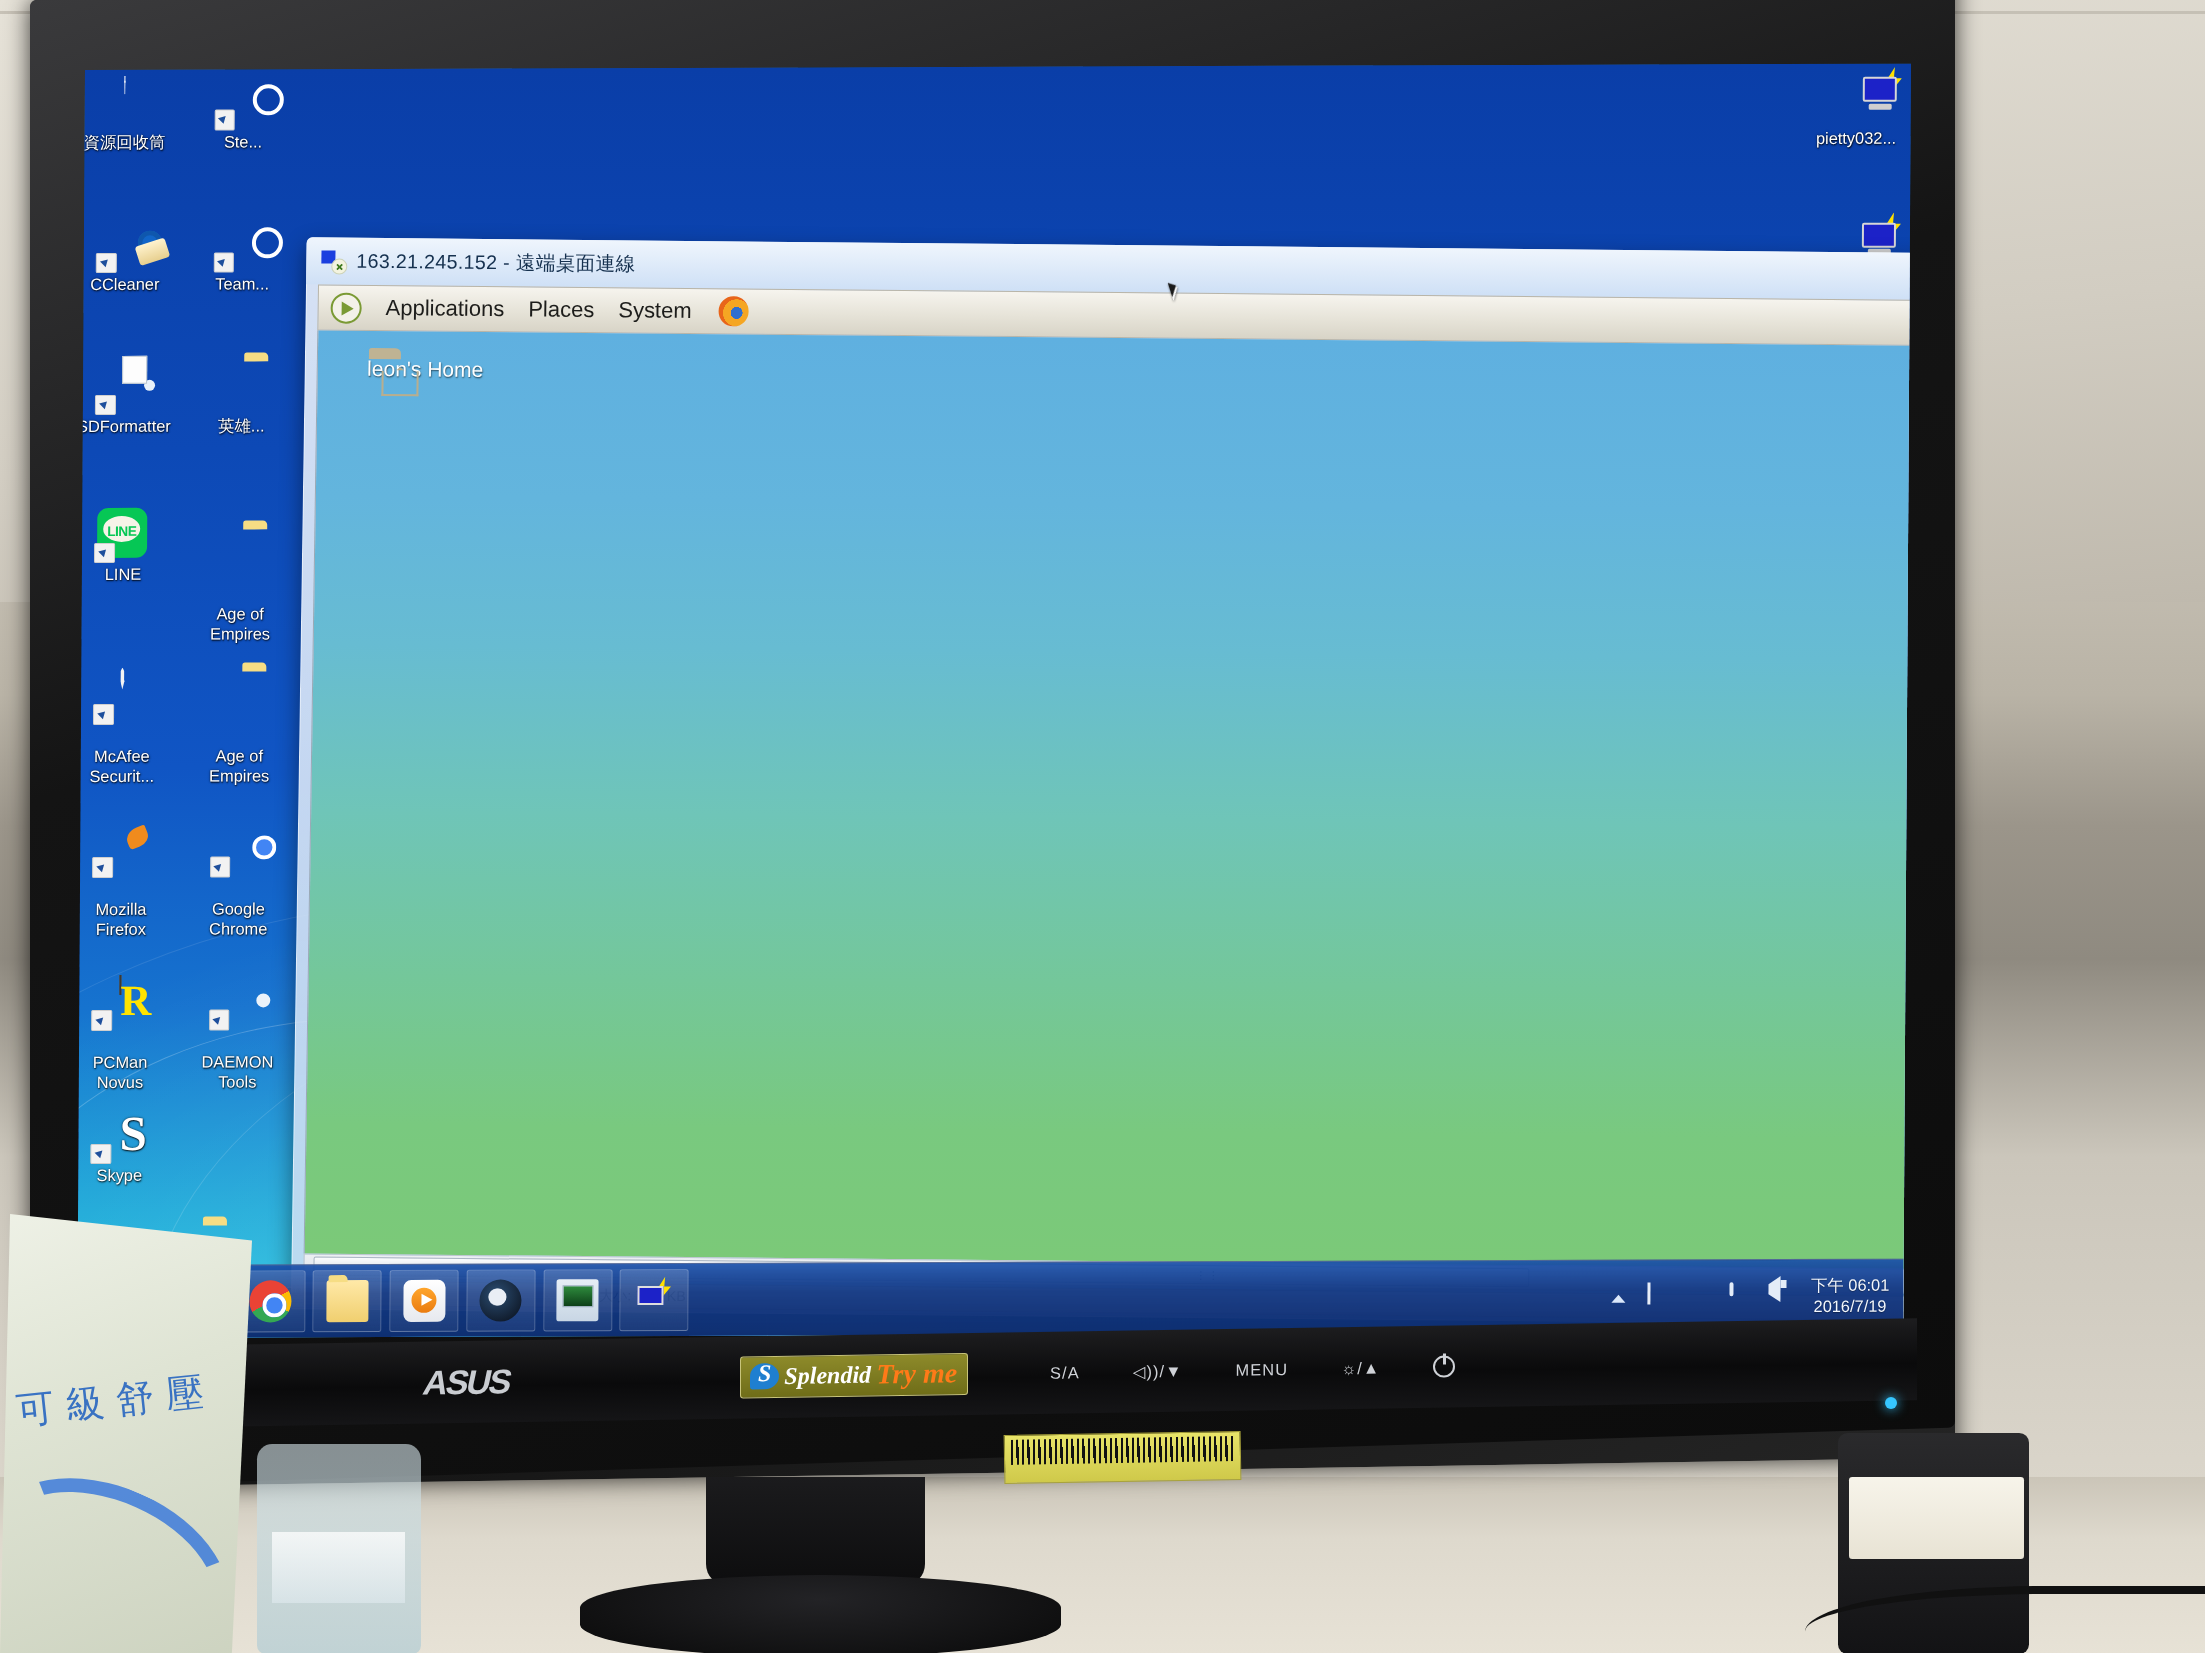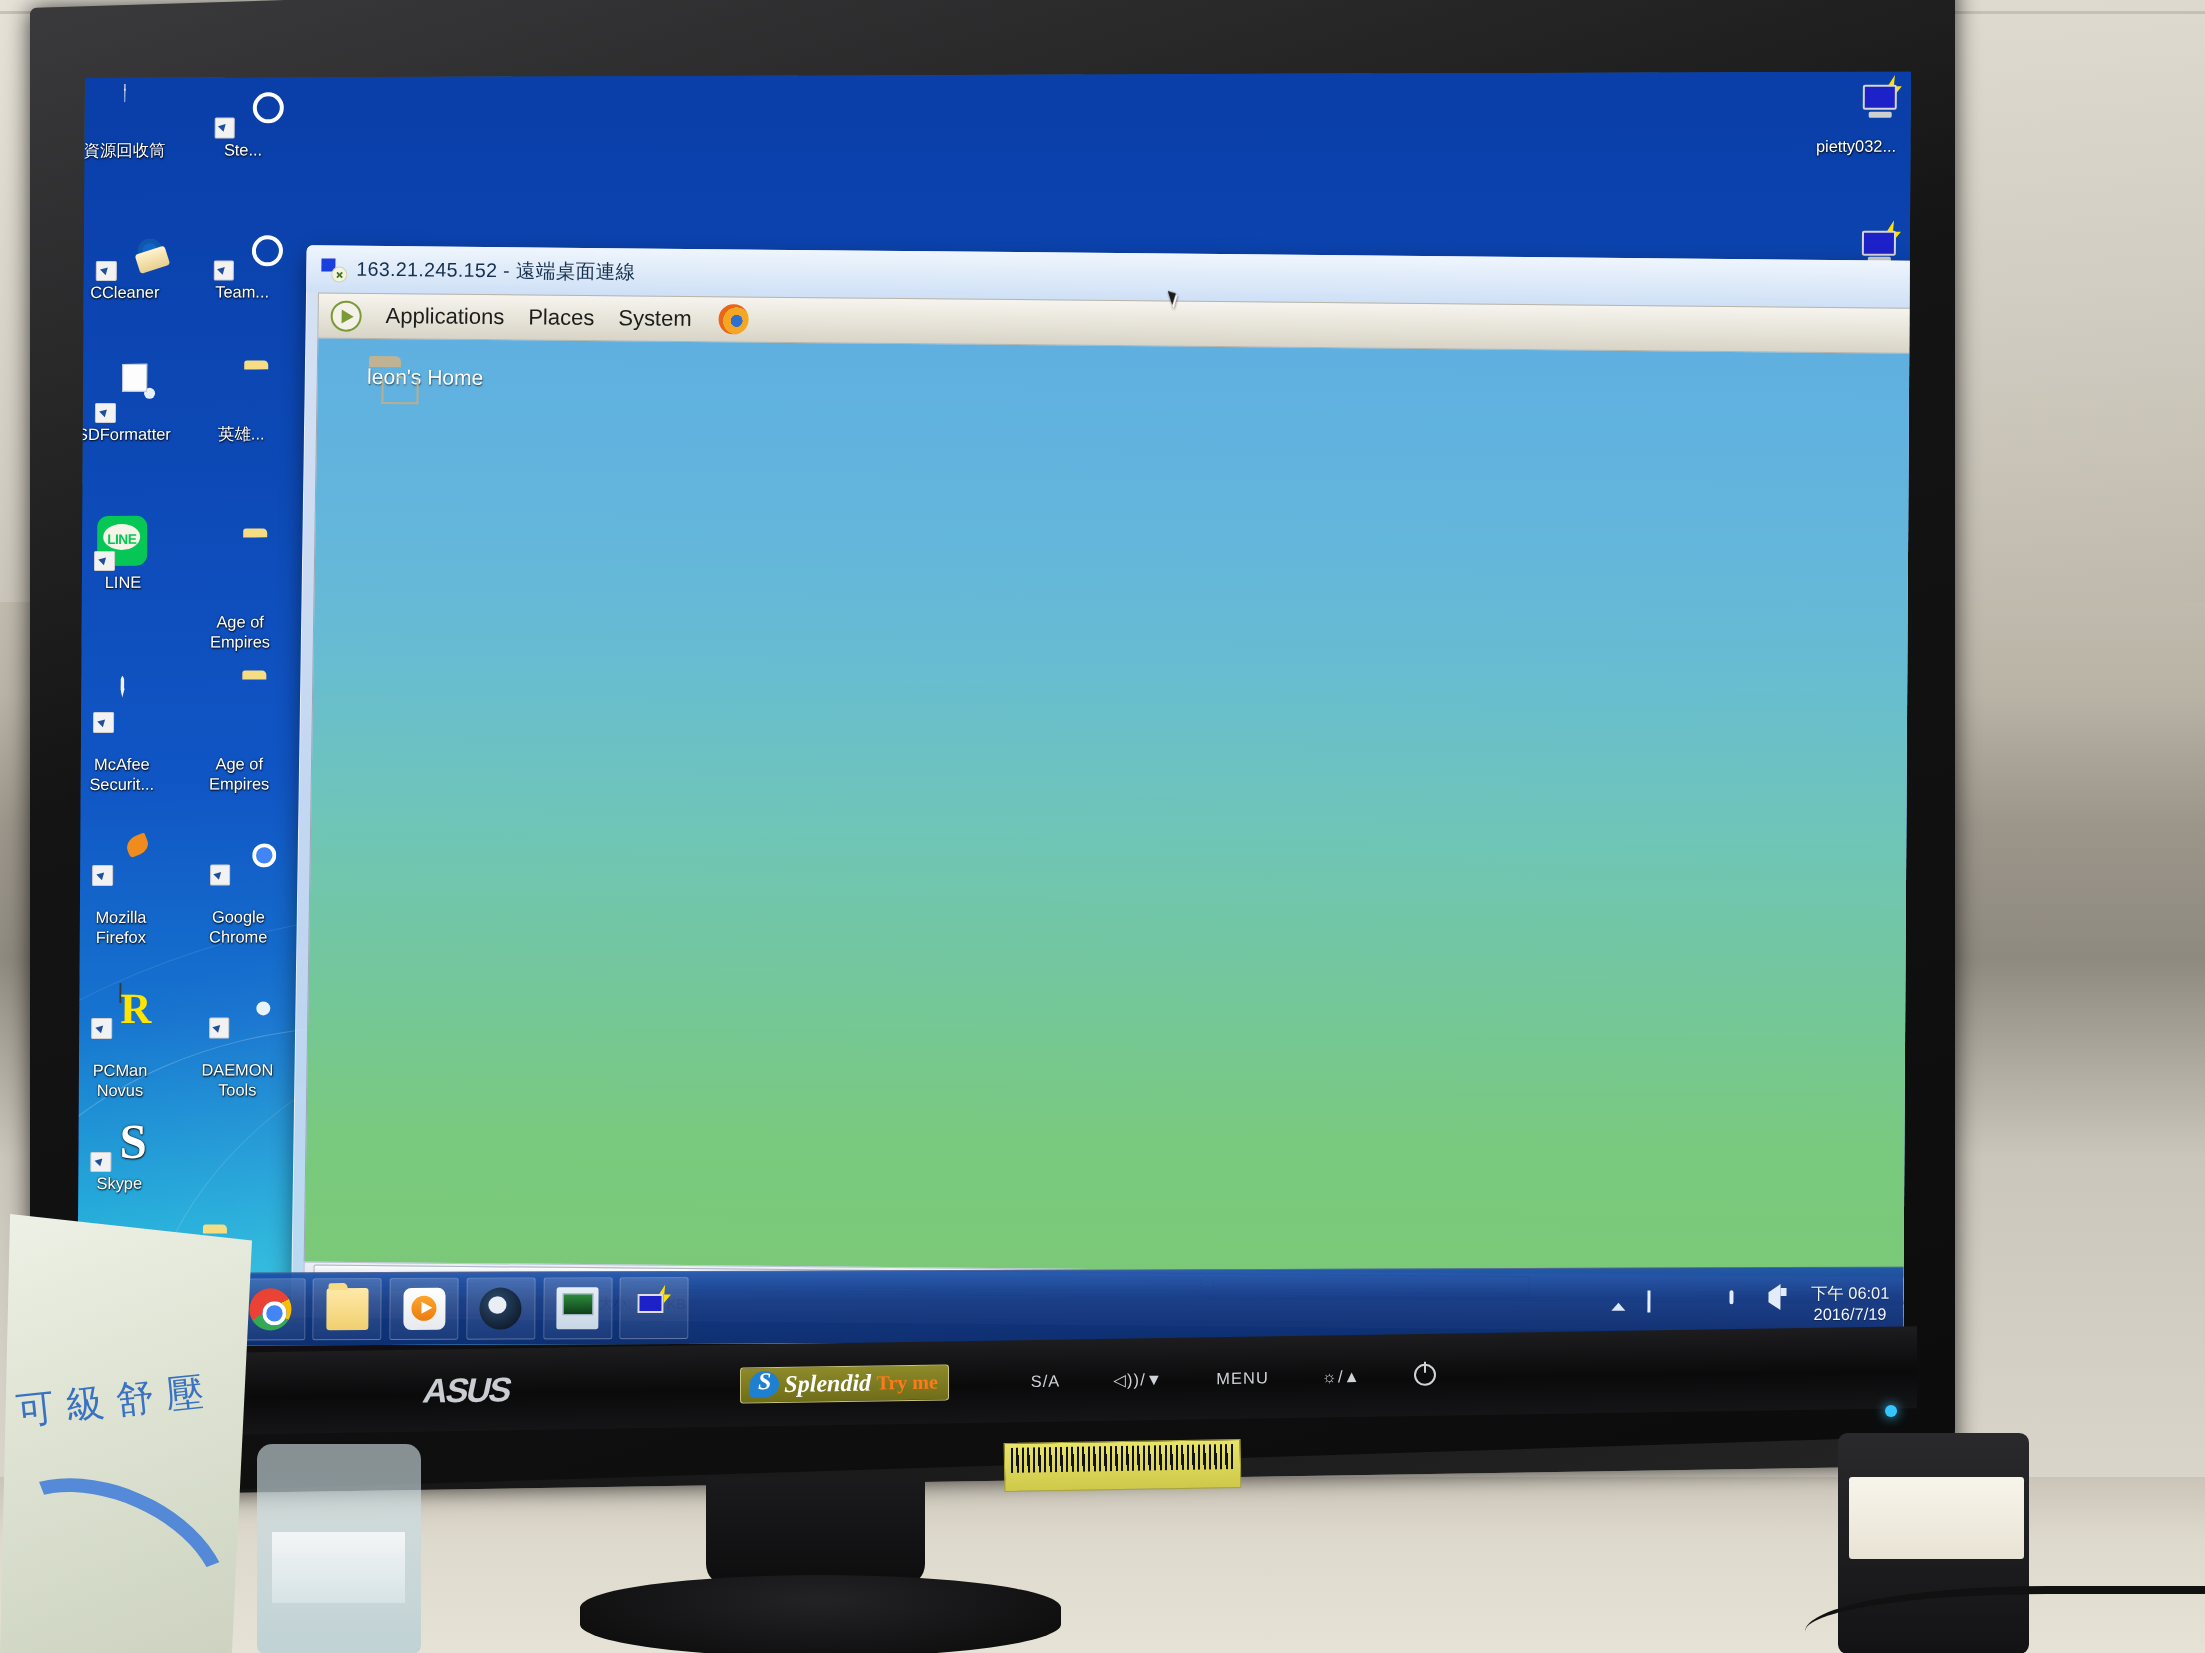--- a/index.html
+++ b/index.html
@@ -9,21 +9,21 @@
       linear-gradient(180deg,#d8d4cb 0%,#cfcabf 18%,#c9c3b7 30%,#b9b3a6 42%,#9b958a 50%,#8f8a80 58%,#cbc6bb 70%,#e2ddd2 100%);}
 
   
   .wall{position:absolute;left:0;top:0;width:2205px;height:602px;
         background:linear-gradient(175deg,#e6e2d8,#d2cdc2 60%,#bfb9ad);}
   .wall-seam{position:absolute;left:0;top:11px;width:2205px;height:3.3px;background:#bbb5a9;opacity:.7;}
   .desk{position:absolute;left:0;top:1477px;width:2205px;height:177px;
         background:linear-gradient(180deg,#cbc5b8,#ded9cd 35%,#e7e2d6);}
 
   
-  .monitor{position:absolute;left:30px;top:8px;width:1925px;height:1488px;}
+  .monitor{position:absolute;left:30px;top:0px;width:1925px;height:1488px;}
   .bezel{position:absolute;left:0;top:0;width:100%;height:100%;
       background:linear-gradient(160deg,#2c2c2e 0%,#191919 25%,#101010 60%,#242424 100%);
       border-radius:7.7px 9.8px 5.5px 5.5px;
       box-shadow:0 0 23px rgba(0,0,0,.75);
       transform:skewY(-0.9deg);transform-origin:left top;}
   .bezel-inner{position:absolute;left:0px;top:0px;width:100%;height:100%;
       background:linear-gradient(165deg,#3a3a3c,#141414 40%,#0c0c0c);
       border-radius:6.6px;transform:skewY(-0.9deg);transform-origin:left top;}
 
   
@@ -247,21 +247,21 @@
       transform:skewY(-0.9deg);transform-origin:left top;
       display:flex;align-items:center;}
   .asus-logo{margin-left:345px;color:#c9ccd1;font-size:34px;font-weight:bold;letter-spacing:-2.2px;
       font-family:"Liberation Sans",sans-serif;transform:skewX(-12deg);}
   .splendid{margin-left:230px;display:flex;align-items:center;gap:5.5px;
       background:linear-gradient(180deg,#8d8a2a,#6f6d18);padding:3.3px 9.8px 4.4px;border-radius:3.3px;border:1.1px solid #c8c47a;}
   .splendid .bub{width:28.4px;height:26px;border-radius:50% 50% 50% 10%;background:#1f7fd0;position:relative;}
   .splendid .bub:after{content:"S";position:absolute;left:0;right:0;top:-3.3px;text-align:center;color:#fff;
       font-size:24px;font-weight:bold;font-family:"Liberation Serif",serif;font-style:italic;}
   .splendid .t1{color:#fff;font-size:24px;font-weight:bold;font-style:italic;font-family:"Liberation Serif",serif;}
-  .splendid .t2{color:#ff7a18;font-size:20px;font-weight:bold;font-family:"Liberation Serif",serif;}
+  .splendid .t2{color:#ff7a18;font-size:28px;font-weight:bold;font-style:italic;font-family:"Liberation Serif",serif;}
   .osd{display:flex;align-items:center;gap:53px;margin-left:82px;color:#cfd2d7;font-size:16.4px;letter-spacing:1.1px;}
   .pwr{width:22px;height:22px;border:2.2px solid #cfd2d7;border-radius:50%;position:relative;box-sizing:border-box;}
   .pwr:after{content:"";position:absolute;left:8.2px;top:-4.4px;width:2.2px;height:11px;background:#cfd2d7;}
   .pwr-led{position:absolute;right:58px;top:1397px;width:12px;height:12px;border-radius:50%;
       background:#36c6ff;box-shadow:0 0 12px #36c6ff;}
   .stand-neck{position:absolute;left:706px;top:1477px;width:219px;height:109px;
       background:linear-gradient(180deg,#1b1b1d,#0d0d0e);border-radius:0 0 22px 22px;}
   .stand-base{position:absolute;left:580px;top:1575px;width:481px;height:82px;
       background:radial-gradient(ellipse at 50% 30%,#232326,#090909);border-radius:50%/40%;}
   .barcode{position:absolute;left:974px;top:1433px;width:235px;height:47px;

